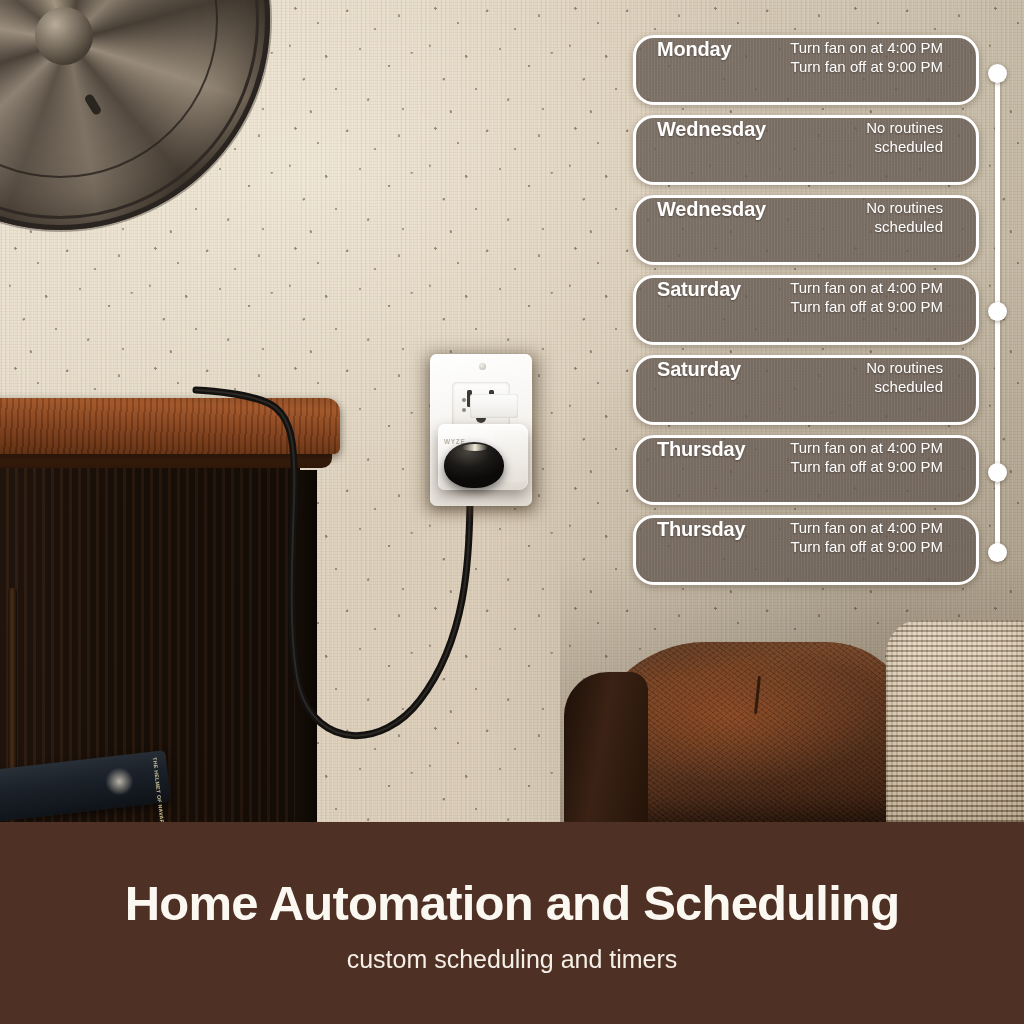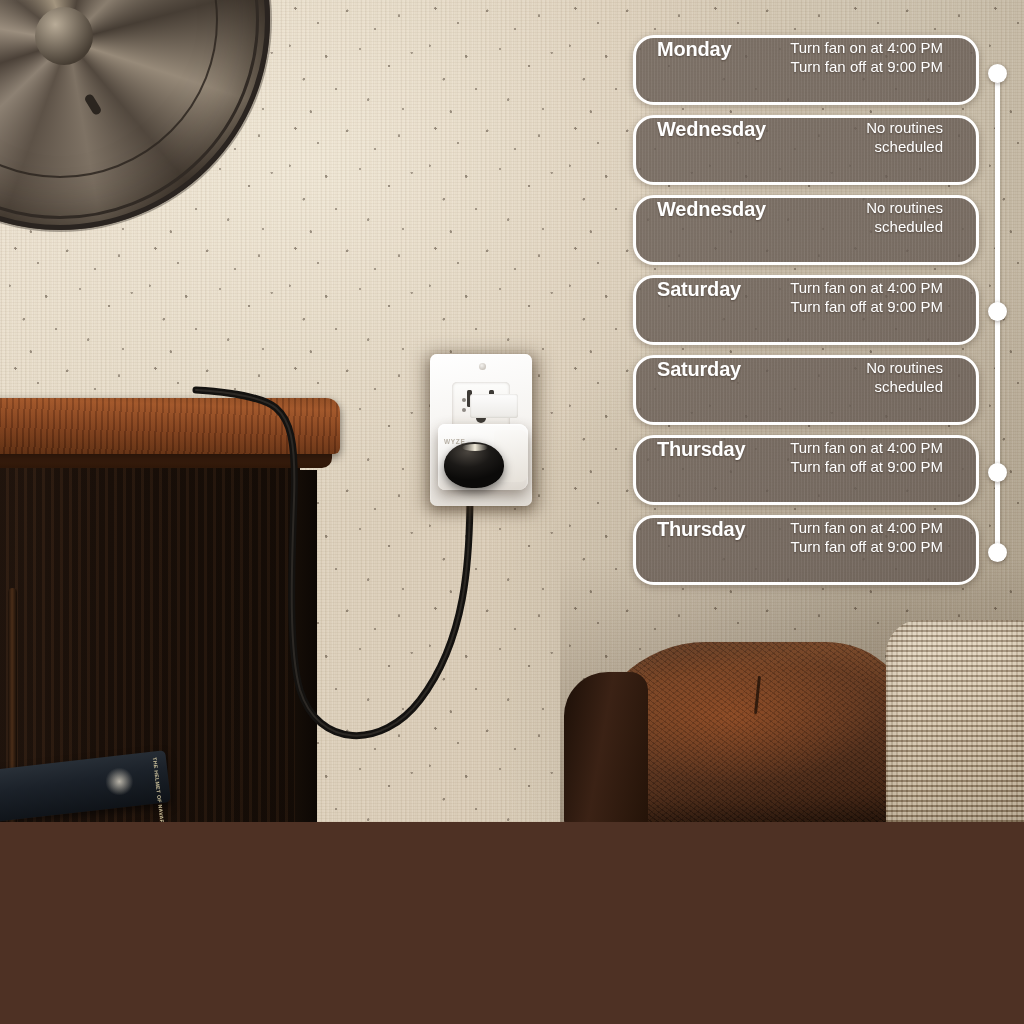--- a/index.html
+++ b/index.html
@@ -323,17 +323,19 @@
       </div>
     </div>
 
   <div class="timeline"></div>
   <div class="tl-dot" style="top:64px;"></div>
   <div class="tl-dot" style="top:302px;"></div>
   <div class="tl-dot" style="top:463px;"></div>
   <div class="tl-dot" style="top:543px;"></div>
 
   <div class="caption">
+    <div class="cap-title">Home Automation and Scheduling</div>
     <div class="cap-sub">
+      <div>custom scheduling and timers</div>
     </div>
   </div>
 
 </div>
 
 </body></html>

